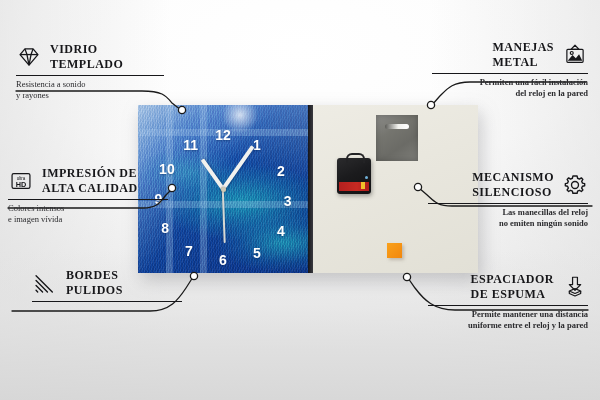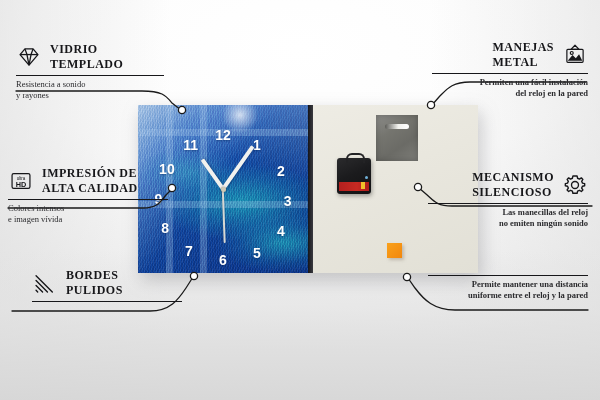--- a/index.html
+++ b/index.html
@@ -412,18 +412,29 @@
           <circle cx="16" cy="16" r="4.3"></circle>
         </svg>
       </span>
     </div>
     <div class="rule"></div>
     <div class="subtitle">Las manecillas del reloj
 no emiten ningún sonido</div>
   </div>
 
   <div class="callout right" style="left:428px; top:272px; width:160px;">
+    <div class="head">
+      <span class="title">ESPACIADOR
+DE ESPUMA</span>
+      <span class="icon">
+        <svg viewBox="0 0 32 32" fill="none" stroke="#17171a" stroke-width="1.5" stroke-linejoin="round">
+          <path d="M13 4 L19 4 L19 13 L23 13 L16 20 L9 13 L13 13 Z"></path>
+          <path d="M9 21 L16 18 L23 21 L16 24 Z"></path>
+          <path d="M9 21 L9 24 L16 27 L23 24 L23 21"></path>
+        </svg>
+      </span>
+    </div>
     <div class="rule"></div>
     <div class="subtitle">Permite mantener una distancia
 uniforme entre el reloj y la pared</div>
   </div>
 
 </div>
 
 </body></html>

